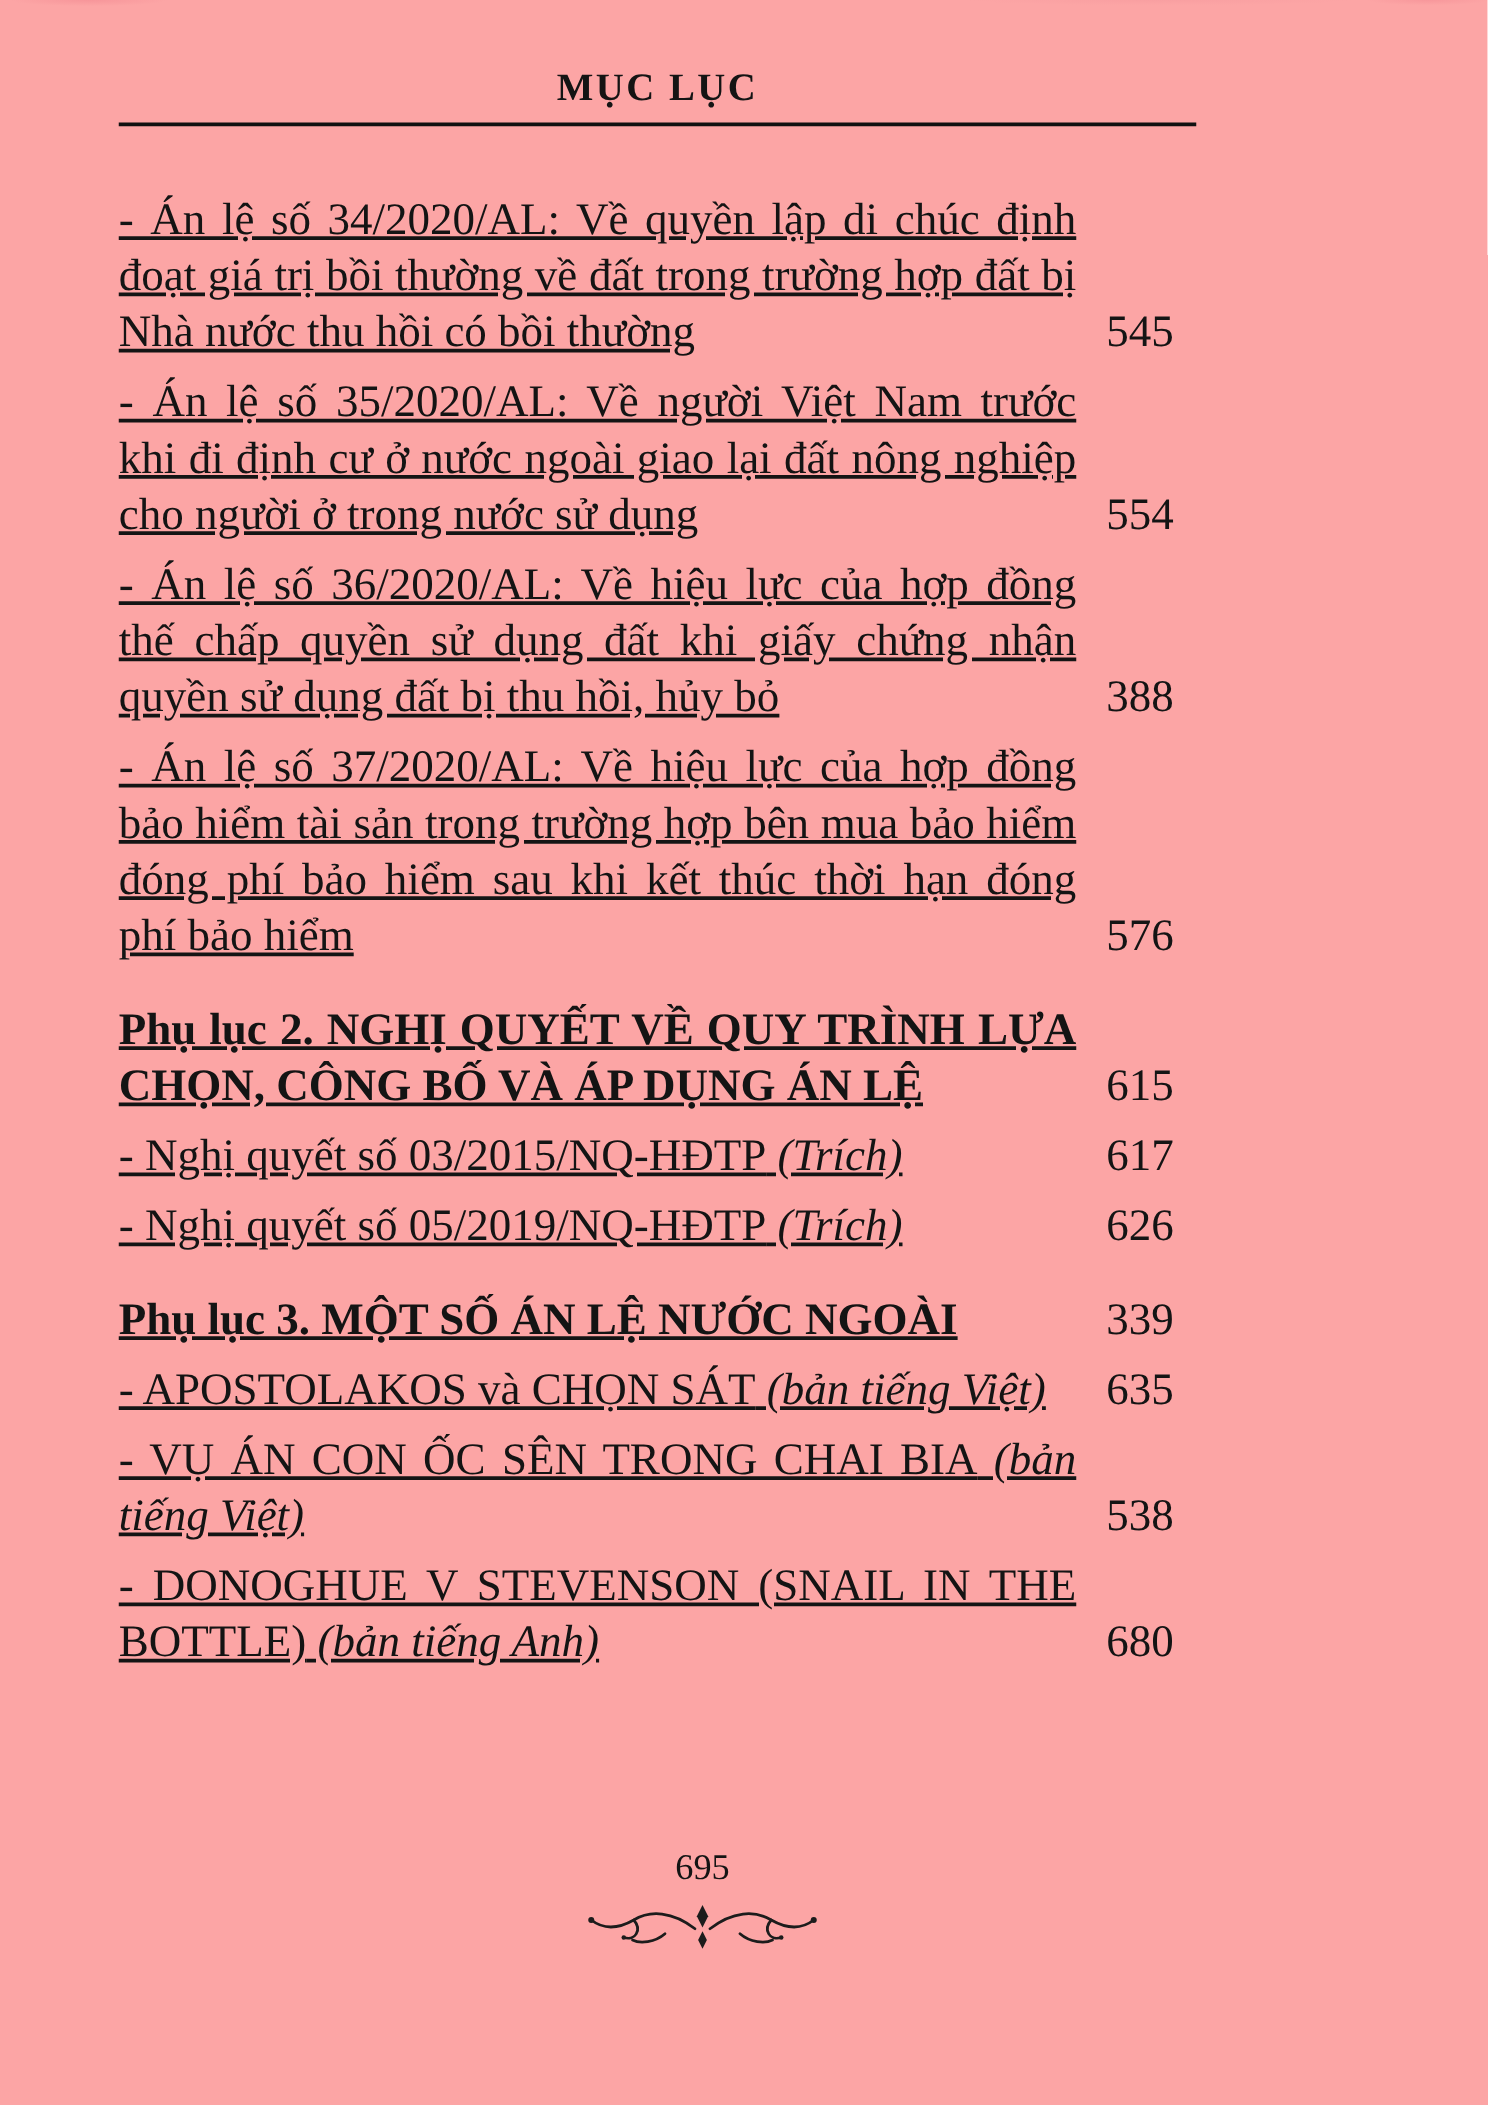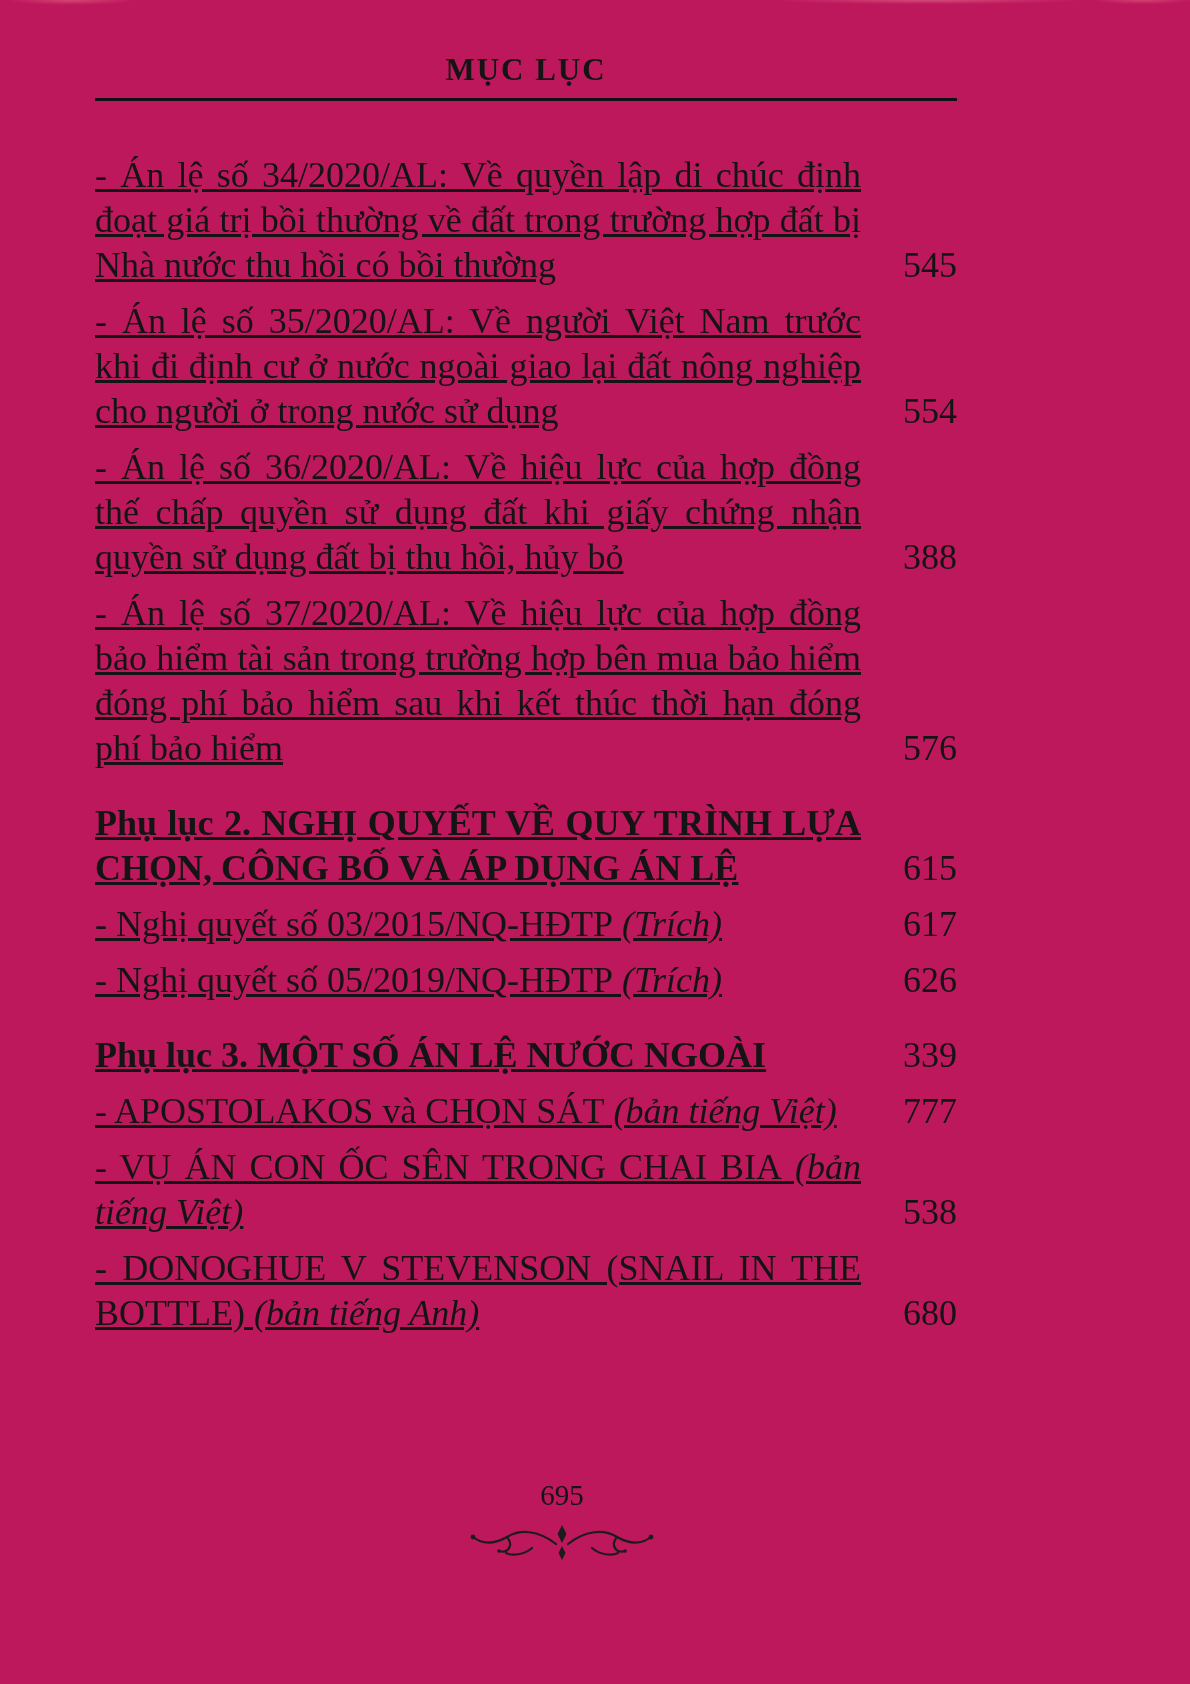--- a/index.html
+++ b/index.html
@@ -5,21 +5,21 @@
   html, body {
     margin: 0;
     padding: 0;
     background: #ffffff;
   }
   .page {
     position: relative;
     width: 1190px;
     height: 1684px;
     margin: 0 auto;
-    background: #be185d;
+    background: #fca5a5;
     overflow: hidden;
     font-family: "Liberation Serif", "DejaVu Serif", serif;
     color: #141414;
   }
   
   .scan-strip {
     position: absolute;
     top: 0; left: 0; right: 0;
     height: 12px;
     background:
@@ -57,21 +57,21 @@
     margin-top: 30px;
   }
   .entry .it {
     font-style: italic;
   }
   .entry .pg {
     position: absolute;
     right: -96px;
     bottom: 0;
     width: 90px;
-    text-align: right;
+    text-align: center;
     font-weight: normal;
     font-style: normal;
   }
   
   .entry .pg { right: 0; }
   .footer {
     position: absolute;
     left: 0;
     right: 66px;
     bottom: 114px;
@@ -131,21 +131,21 @@
       <span class="pg">626</span>
     </div>
 
     <div class="entry heading">
       <span>Phụ lục 3. MỘT SỐ ÁN LỆ NƯỚC NGOÀI</span>
       <span class="pg">339</span>
     </div>
 
     <div class="entry">
       <span>- APOSTOLAKOS và CHỌN SÁT</span><span class="it"> (bản tiếng Việt)</span>
-      <span class="pg">777</span>
+      <span class="pg">635</span>
     </div>
 
 
     <div class="entry">
       <span>- VỤ ÁN CON ỐC SÊN TRONG CHAI BIA</span><span class="it"> (bản tiếng Việt)</span>
       <span class="pg">538</span>
     </div>
 
     <div class="entry">
       <span>- DONOGHUE V STEVENSON (SNAIL IN THE BOTTLE)</span><span class="it"> (bản tiếng Anh)</span>

